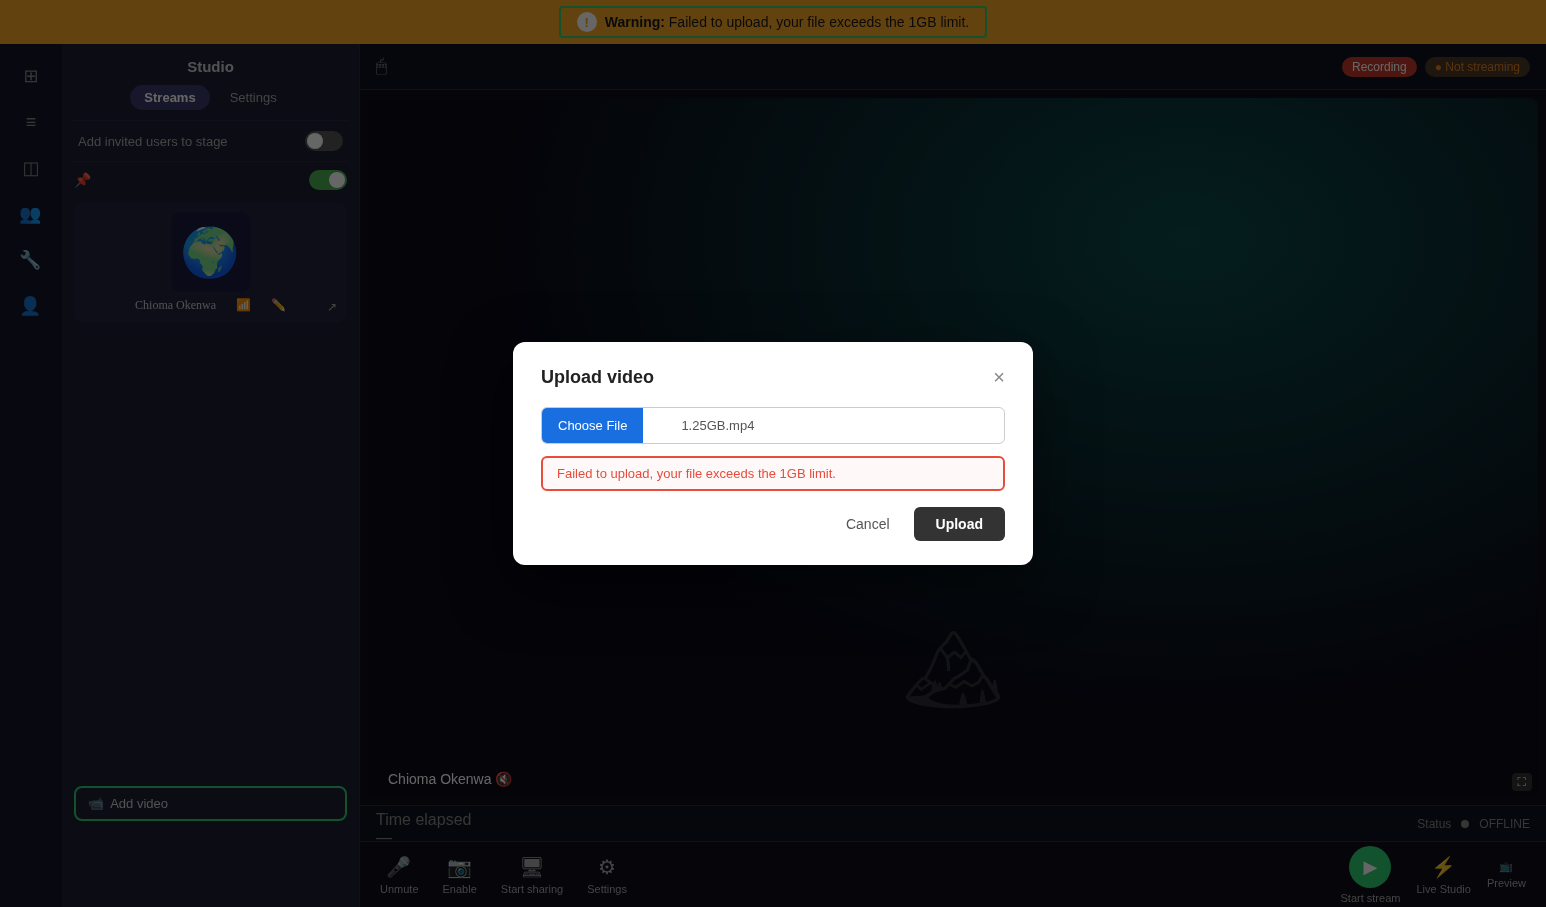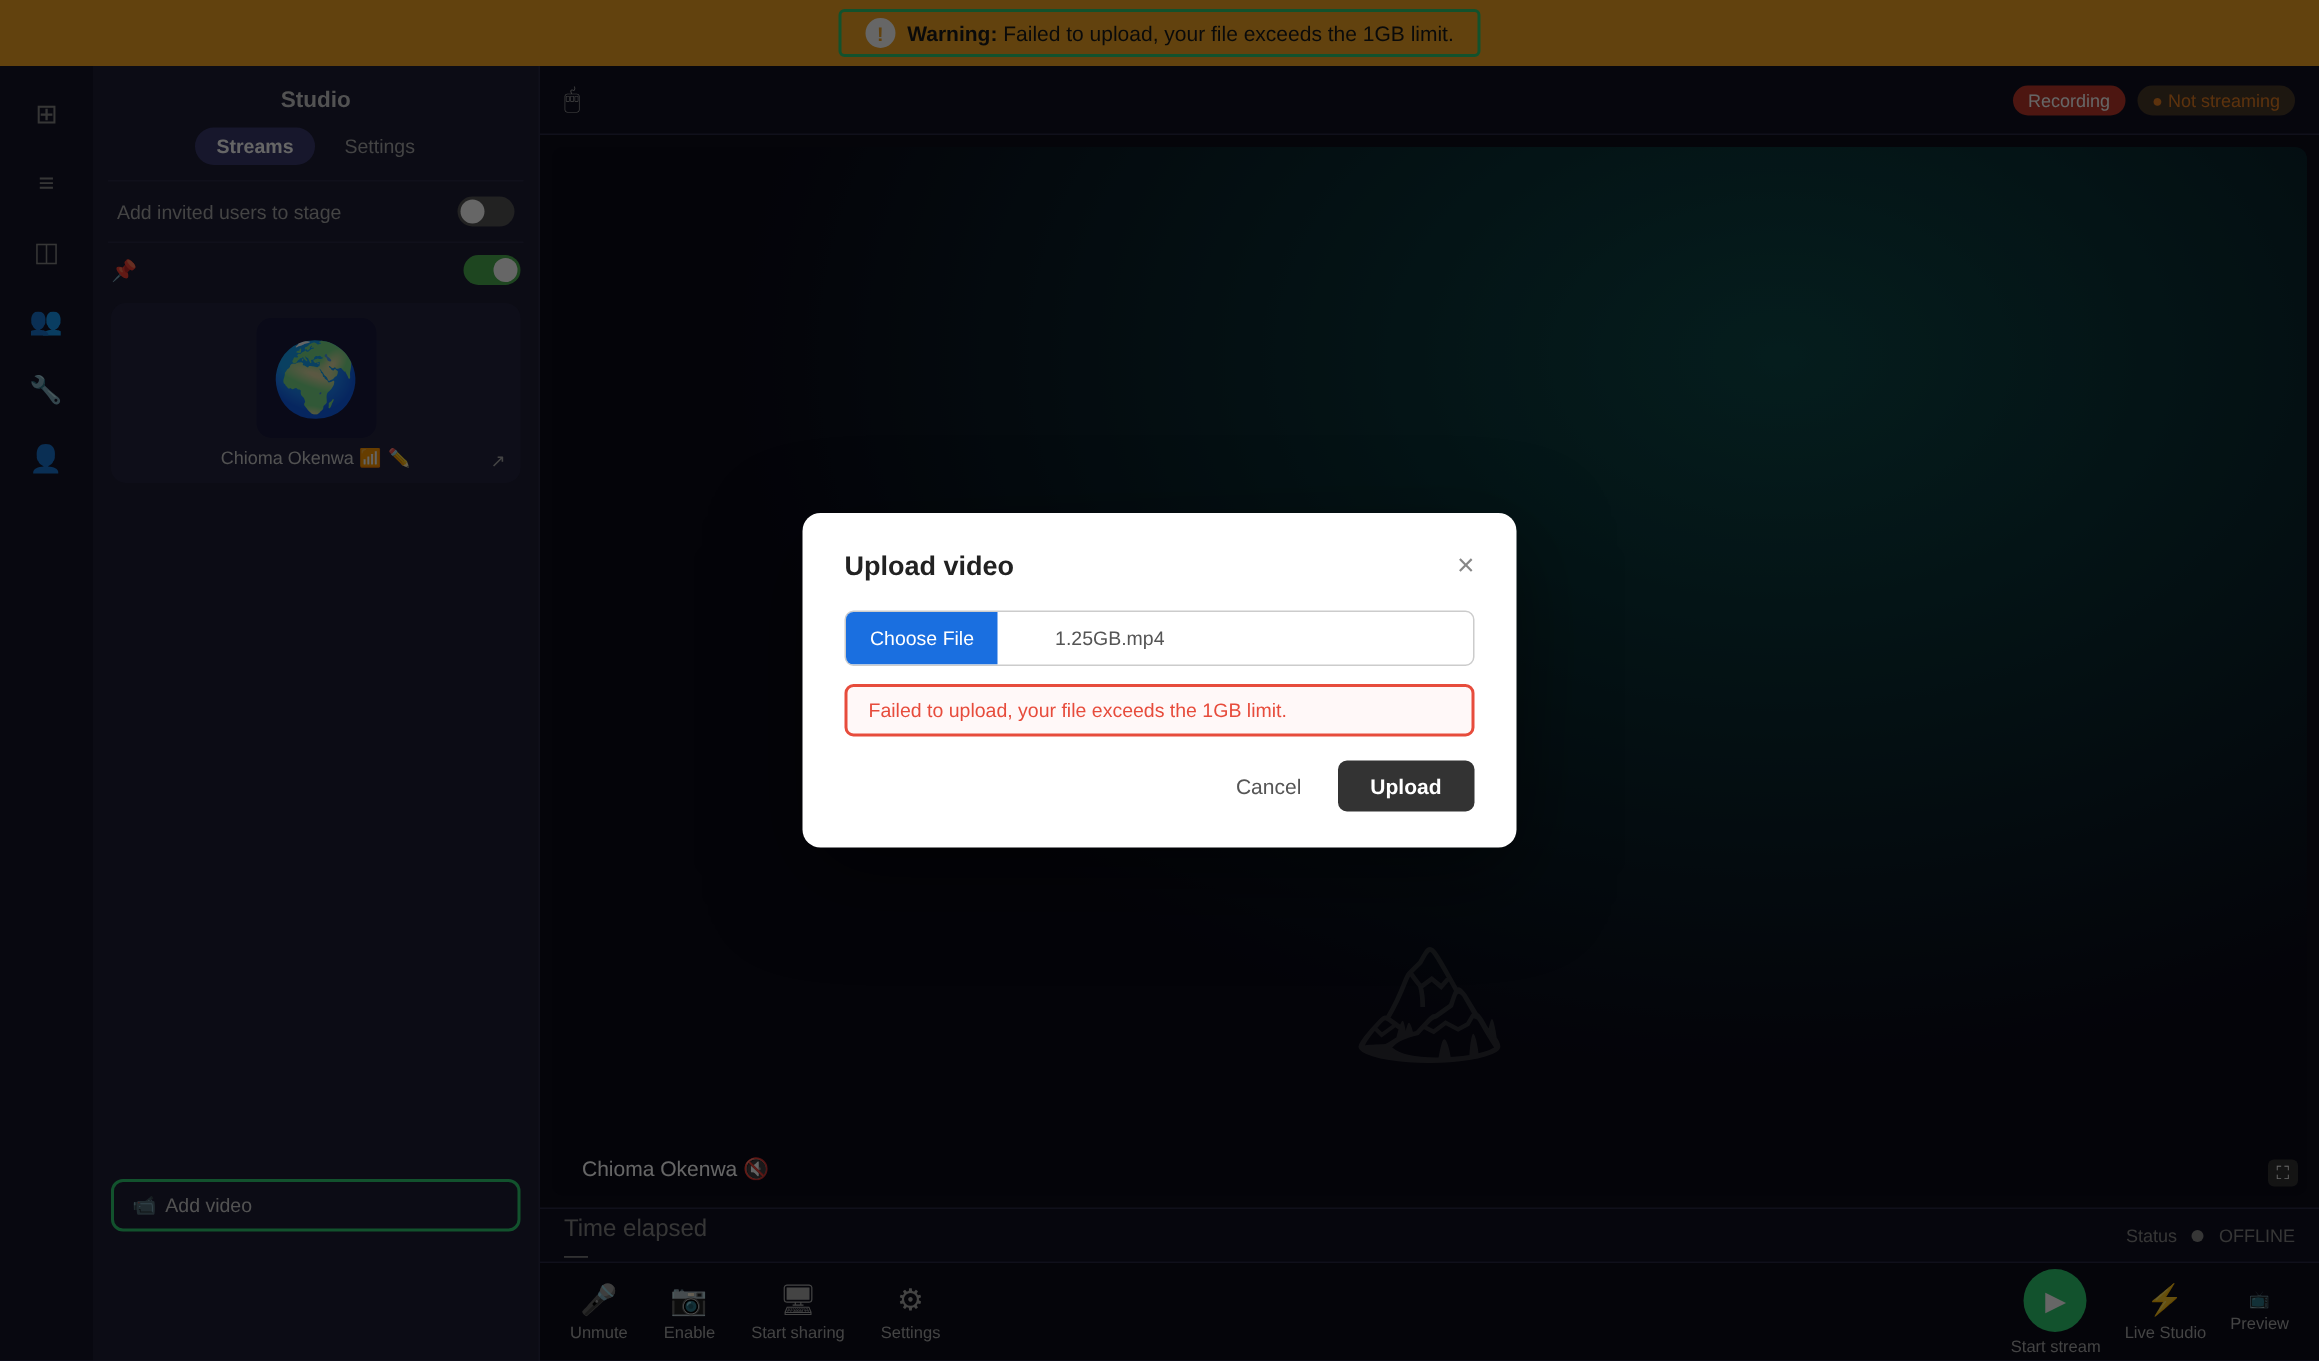--- a/index.html
+++ b/index.html
@@ -77,21 +77,21 @@
     .participant-card {
       margin: 4px 12px; background: #252540; border-radius: 10px; padding: 10px;
       display: flex; flex-direction: column; align-items: center; position: relative;
     }
     .avatar-img {
       width: 80px; height: 80px; background: #1a1a3e; border-radius: 10px;
       display: flex; align-items: center; justify-content: center; font-size: 40px;
       overflow: hidden;
     }
     .participant-name {
-      color: #ccc; font-size: 12px; margin-top: 6px; display: flex; align-items: center; gap: 4px;
+      color: #ccc; font-size: 12px; margin-top: 6px; display: flex; align-items: center; gap: 20px; font-family: Liberation Serif, serif;
     }
     .signal-icon { color: #4caf50; font-size: 12px; }
     .edit-icon { color: #aaa; font-size: 12px; cursor: pointer; }
     .external-icon { color: #aaa; font-size: 12px; cursor: pointer; }
 
     .add-video-btn {
       margin: 6px 12px; border: 2px solid #2ecc71; border-radius: 8px;
       background: #1e1e35; color: #ccc; padding: 8px 12px;
       display: flex; align-items: center; gap: 6px; font-size: 13px;
       cursor: pointer; width: calc(100% - 24px);
@@ -182,21 +182,21 @@
       display: flex; flex-direction: column; align-items: center; gap: 4px;
       color: #aaa; font-size: 11px; cursor: pointer;
     }
 
     
     .dialog-overlay {
       position: absolute; inset: 0; background: rgba(0,0,0,0.6); z-index: 200;
       display: flex; align-items: center; justify-content: center;
     }
     .dialog {
-      background: #fff; border-radius: 12px; width: 476px; padding: 24px 28px;
+      background: #fff; border-radius: 12px; width: 520px; padding: 24px 28px;
       box-shadow: 0 20px 60px rgba(0,0,0,0.5);
     }
     .dialog-header {
       display: flex; justify-content: space-between; align-items: center; margin-bottom: 18px;
     }
     .dialog-title { font-size: 18px; font-weight: 600; color: #222; }
     .dialog-close {
       color: #888; font-size: 20px; cursor: pointer; background: none; border: none;
     }
     .file-input-row {

